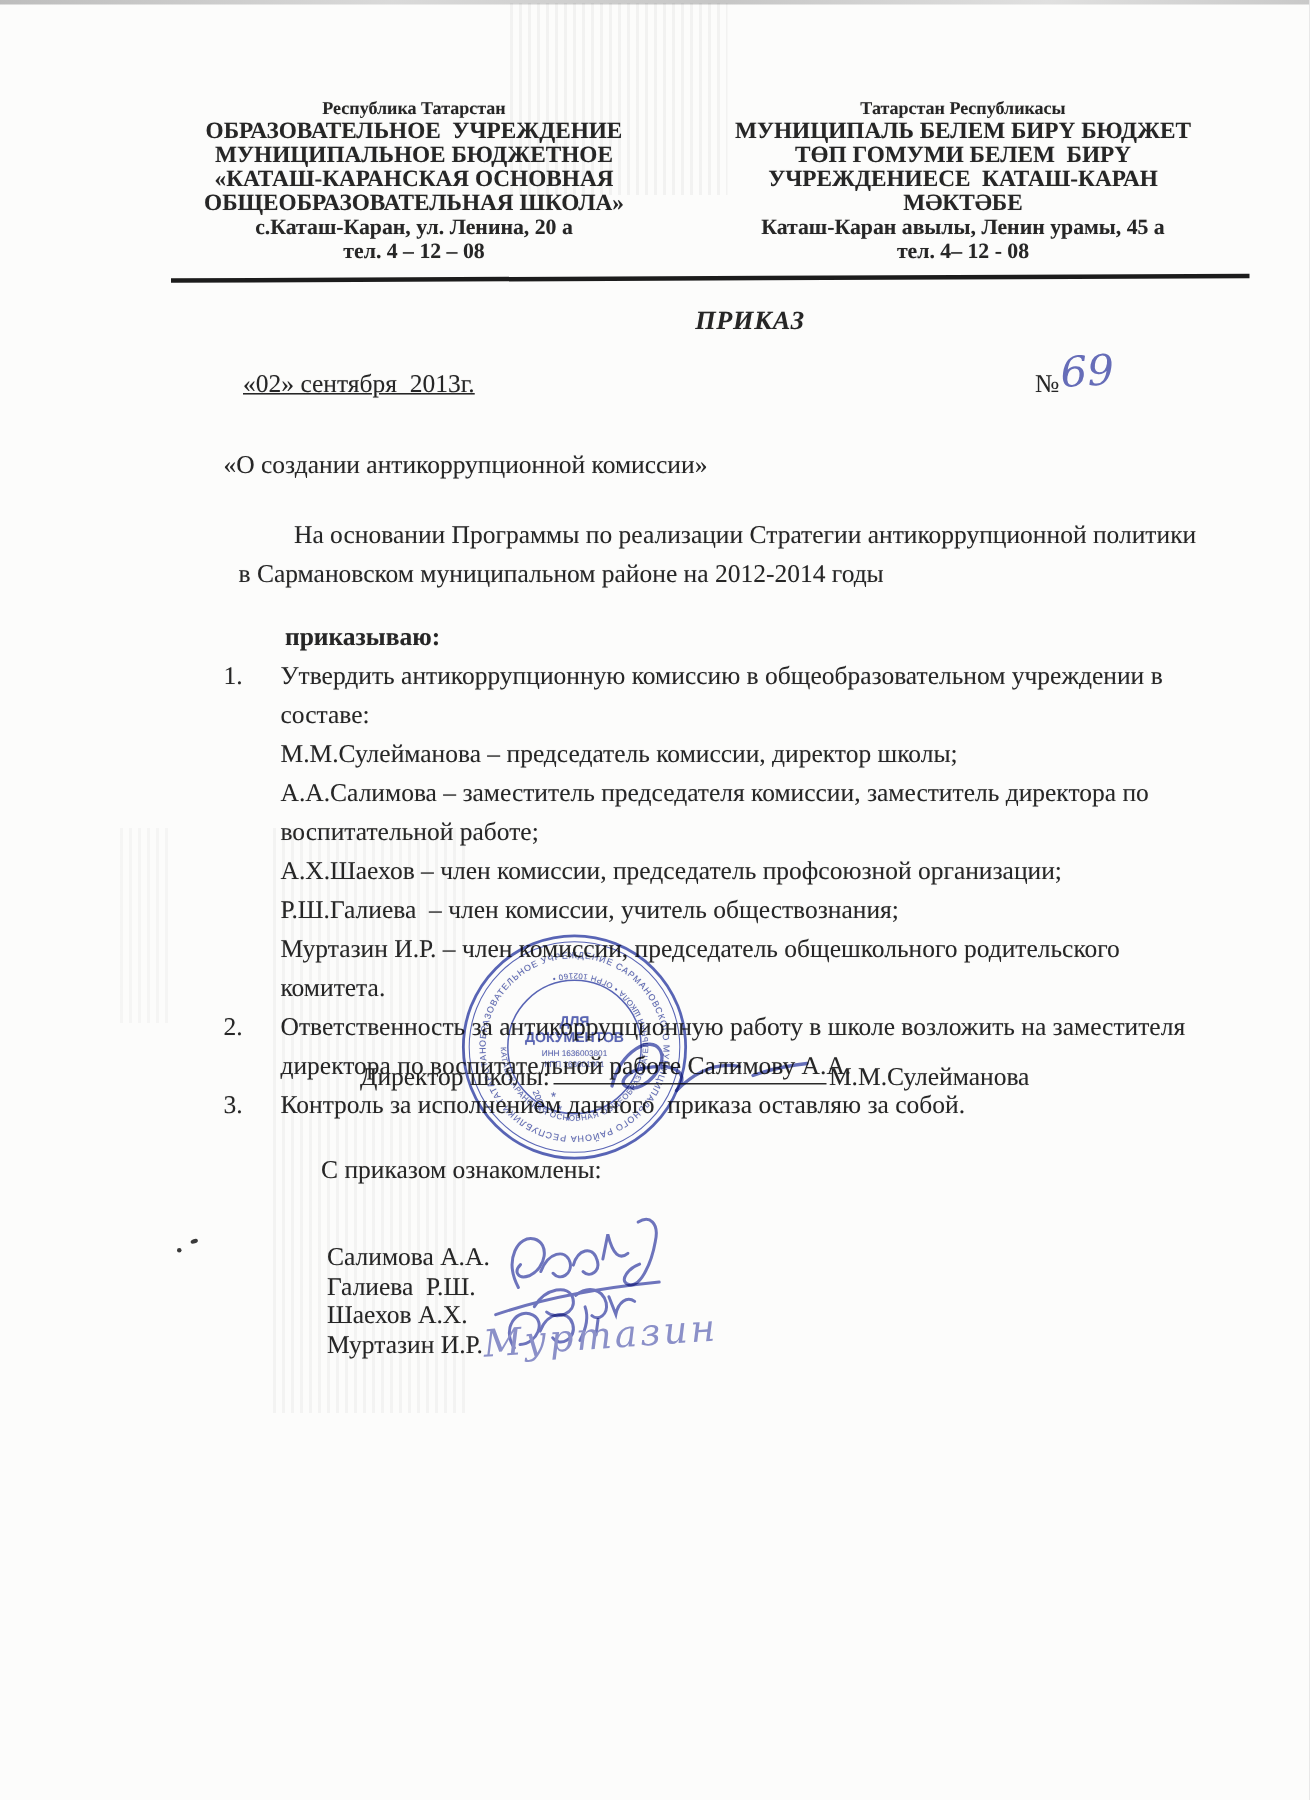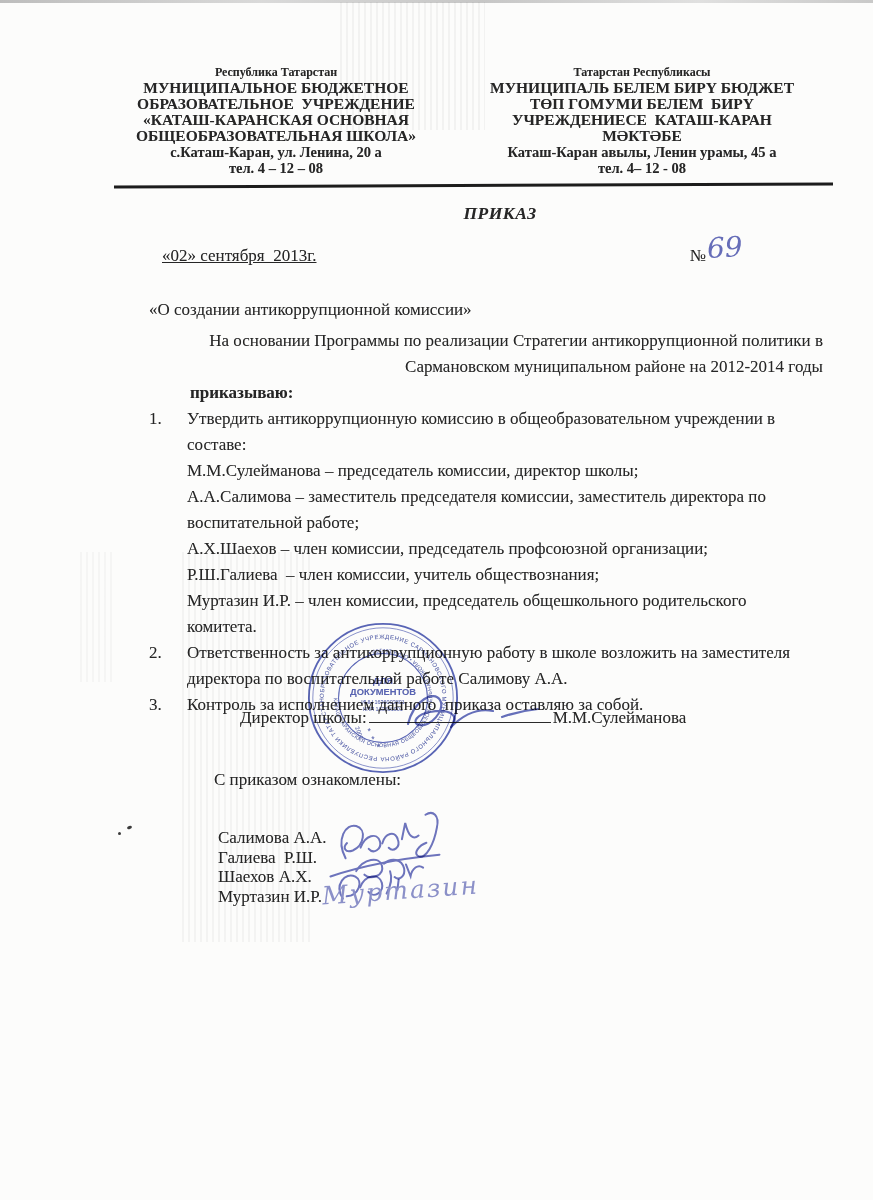--- a/index.html
+++ b/index.html
@@ -37,21 +37,21 @@
     font-size:17.5px;font-weight:bold;letter-spacing:.5px;font-style:italic;}
   .dateline{position:absolute;top:246px;left:162px;font-size:17px;text-decoration:underline;}
   .numlabel{position:absolute;top:246px;left:690px;font-size:17px;}
   .numvalue{position:absolute;top:231px;left:707px;font-size:28px;
     font-style:italic;font-family:"DejaVu Serif",serif;color:#666db8;
     transform:rotate(-3deg);text-shadow:none;}
   .subject{position:absolute;top:300px;left:149px;font-size:17px;}
   
   .bodyflow{position:absolute;top:328px;left:143px;width:680px;
     font-size:17px;line-height:26px;}
-  .preamble{margin:0;text-indent:37px;text-align:right;}
+  .preamble{margin:16px;text-indent:37px;}
   .decree{margin:0 0 0 47px;font-weight:bold;}
   .item{display:flex;}
   .num{width:30px;margin-right:8px;text-align:left;padding-left:6px;flex:none;}
   .itext{width:630px;}
   .members{margin:0;}
   
   .stamp{position:absolute;left:305px;top:620px;width:156px;height:156px;
     mix-blend-mode:multiply;opacity:.92;}
   
   .sig{position:absolute;mix-blend-mode:multiply;}
@@ -71,22 +71,22 @@
 
   <div class="top-edge"></div>
   <div class="streak streakA"></div>
   <div class="streak streakB"></div>
   <div class="streak streakD"></div>
   <div class="dot dot1"></div>
   <div class="dot dot2"></div>
 
   <div class="lh-col lh-left">
     <p class="lh-small" data-bind="letterhead.left.lines.0">Республика Татарстан</p>
+    <p class="lh-big" data-bind="letterhead.left.lines.2">ОБРАЗОВАТЕЛЬНОЕ  УЧРЕЖДЕНИЕ</p>
     <p class="lh-big" data-bind="letterhead.left.lines.1">МУНИЦИПАЛЬНОЕ БЮДЖЕТНОЕ</p>
-    <p class="lh-big" data-bind="letterhead.left.lines.2">ОБРАЗОВАТЕЛЬНОЕ  УЧРЕЖДЕНИЕ</p>
     <p class="lh-big" data-bind="letterhead.left.lines.3">«КАТАШ-КАРАНСКАЯ ОСНОВНАЯ</p>
     <p class="lh-big" data-bind="letterhead.left.lines.4">ОБЩЕОБРАЗОВАТЕЛЬНАЯ ШКОЛА»</p>
     <p class="lh-addr" data-bind="letterhead.left.lines.5">с.Каташ-Каран, ул. Ленина, 20 а</p>
     <p class="lh-addr" data-bind="letterhead.left.lines.6">тел. 4 – 12 – 08</p>
   </div>
   <div class="lh-col lh-right">
     <p class="lh-small" data-bind="letterhead.right.lines.0">Татарстан Республикасы</p>
     <p class="lh-big" data-bind="letterhead.right.lines.1">МУНИЦИПАЛЬ БЕЛЕМ БИРҮ БЮДЖЕТ</p>
     <p class="lh-big" data-bind="letterhead.right.lines.3">ТӨП ГОМУМИ БЕЛЕМ  БИРҮ</p>
     <p class="lh-big" data-bind="letterhead.right.lines.2">УЧРЕЖДЕНИЕСЕ  КАТАШ-КАРАН</p>

